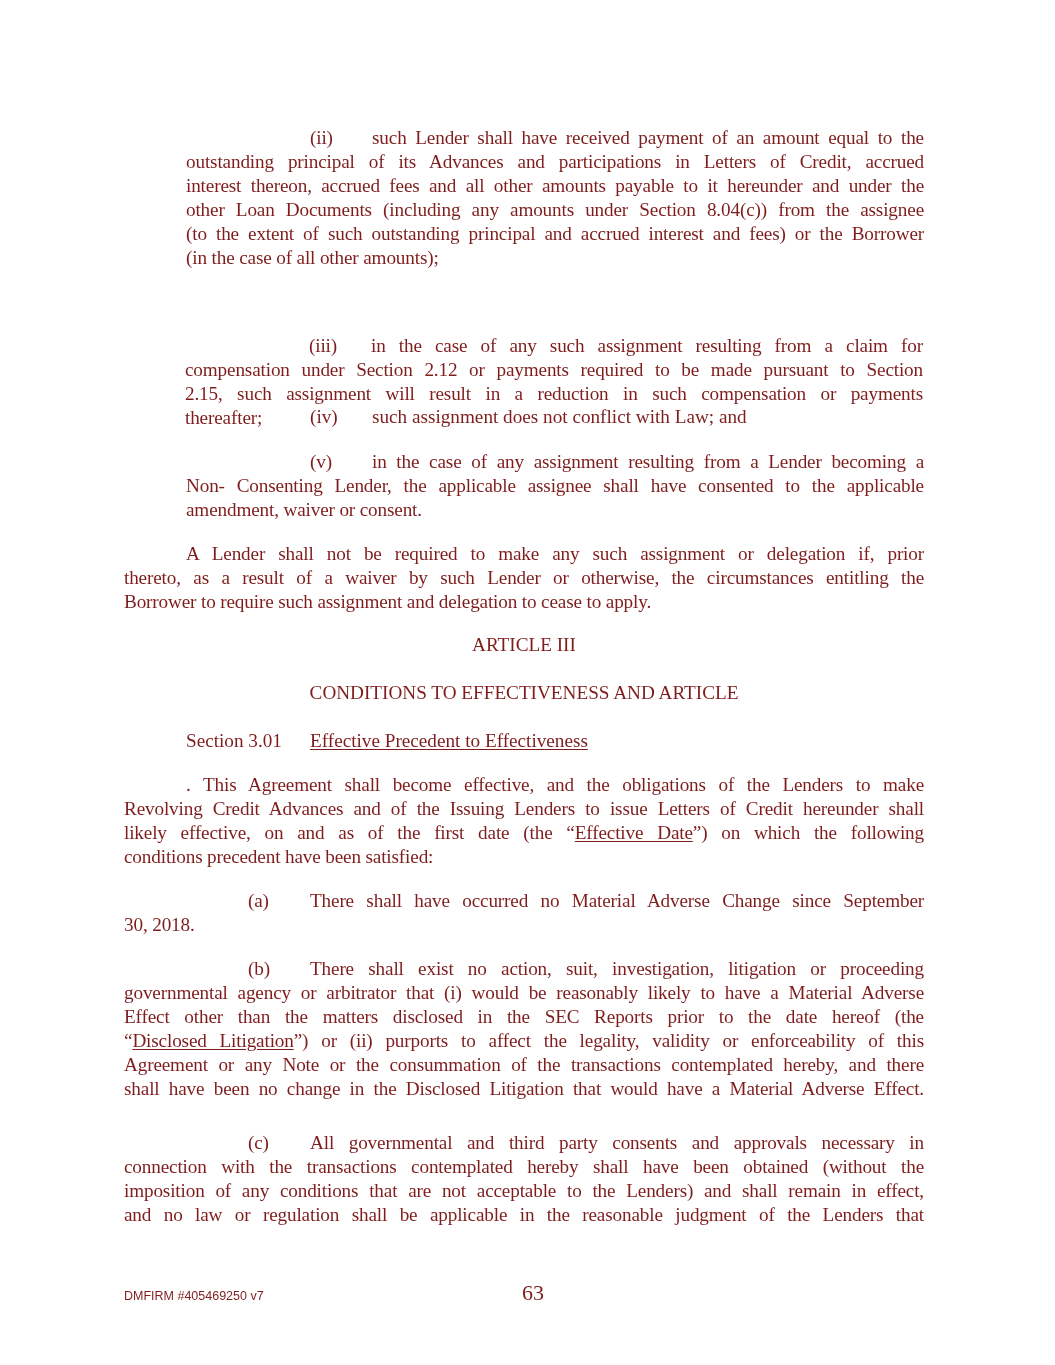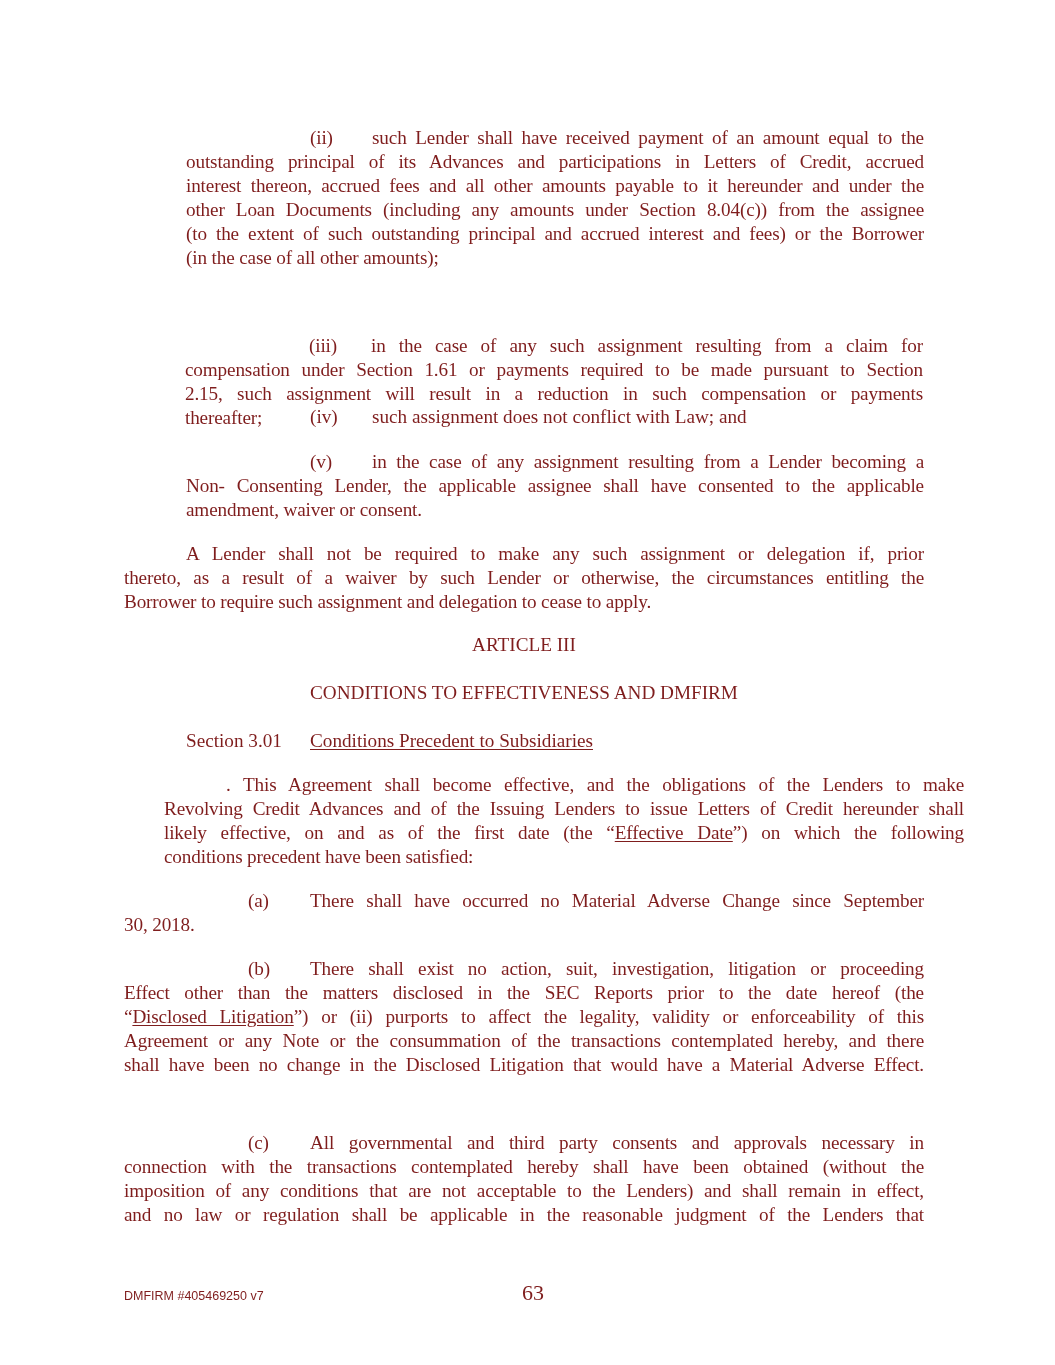--- a/index.html
+++ b/index.html
@@ -33,21 +33,21 @@
     <span class="ln">interest thereon, accrued fees and all other amounts payable to it hereunder and under the</span>
     <span class="ln">other Loan Documents (including any amounts under Section 8.04(c)) from the assignee</span>
     <span class="ln">(to the extent of such outstanding principal and accrued interest and fees) or the Borrower</span>
     <span class="ln last">(in the case of all other amounts);</span>
   </div>
 
   <div class="blk" style="left:185px; top:290px; width:738px;margin-top:44px;">
     <span class="ln" style="padding-left:124px;">
       <span class="lbl" style="width:62px; text-align:left;">(iii)</span><span>in the case of any such assignment resulting from a claim for</span>
     </span>
-    <span class="ln">compensation under Section 1.61 or payments required to be made pursuant to Section</span>
+    <span class="ln">compensation under Section 2.12 or payments required to be made pursuant to Section</span>
     <span class="ln">2.15, such assignment will result in a reduction in such compensation or payments</span>
     <span class="ln last">thereafter;</span>
   </div>
 
   <div class="row" style="left:310px; top:405px;">
     <span class="lbl" style="width:62px;">(iv)</span><span>such assignment does not conflict with Law; and</span>
   </div>
 
   <div class="blk" style="left:186px; top:450px; width:738px;">
     <span class="ln" style="padding-left:124px;">
@@ -57,46 +57,47 @@
     <span class="ln last">amendment, waiver or consent.</span>
   </div>
 
   <div class="blk" style="left:124px; top:542px; width:800px;">
     <span class="ln" style="padding-left:62px;">A Lender shall not be required to make any such assignment or delegation if, prior</span>
     <span class="ln">thereto, as a result of a waiver by such Lender or otherwise, the circumstances entitling the</span>
     <span class="ln last">Borrower to require such assignment and delegation to cease to apply.</span>
   </div>
 
   <div class="ctr" style="top:633px;">ARTICLE III</div>
-  <div class="ctr" style="top:681px;">CONDITIONS TO EFFECTIVENESS AND DMFIRM</div>
+  <div class="ctr" style="top:681px;">CONDITIONS TO EFFECTIVENESS AND ARTICLE</div>
 
   <div class="row" style="left:186px; top:729px;">
-    <span style="display:inline-block; width:124px;">Section 3.01</span><span class="u">Conditions Precedent to Subsidiaries</span>
+    <span style="display:inline-block; width:124px;">Section 3.01</span><span class="u">Effective Precedent to Effectiveness</span>
   </div>
 
-  <div class="blk" style="left:124px; top:773px; width:800px;margin-left:40px;">
+  <div class="blk" style="left:124px; top:773px; width:800px;">
     <span class="ln" style="padding-left:62px;">.  This Agreement shall become effective, and the obligations of the Lenders to make</span>
     <span class="ln">Revolving Credit Advances and of the Issuing Lenders to issue Letters of Credit hereunder shall</span>
     <span class="ln">
       <span>likely effective, on and as of the first date (the “</span><span class="u">Effective Date</span><span>”) on which the following</span>
     </span>
     <span class="ln last">conditions precedent have been satisfied:</span>
   </div>
 
   <div class="blk" style="left:124px; top:889px; width:800px;">
     <span class="ln" style="padding-left:124px;">
       <span class="lbl" style="width:62px; text-align:left;">(a)</span><span>There shall have occurred no Material Adverse Change since September</span>
     </span>
     <span class="ln last">30, 2018.</span>
   </div>
 
   <div class="blk" style="left:124px; top:957px; width:800px;">
     <span class="ln" style="padding-left:124px;">
       <span class="lbl" style="width:62px; text-align:left;">(b)</span><span>There shall exist no action, suit, investigation, litigation or proceeding</span>
     </span>
+    <span class="ln">governmental agency or arbitrator that (i) would be reasonably likely to have a Material Adverse</span>
     <span class="ln">Effect other than the matters disclosed in the SEC Reports prior to the date hereof (the</span>
     <span class="ln">
       <span>“</span><span class="u">Disclosed Litigation</span><span>”) or (ii) purports to affect the legality, validity or enforceability of this</span>
     </span>
     <span class="ln">Agreement or any Note or the consummation of the transactions contemplated hereby, and there</span>
     <span class="ln" style="text-align-last:justify;">shall have been no change in the Disclosed Litigation that would have a Material Adverse Effect.</span>
   </div>
 
   <div class="blk" style="left:124px; top:1116px; width:800px;margin-top:15px;">
     <span class="ln" style="padding-left:124px;">

